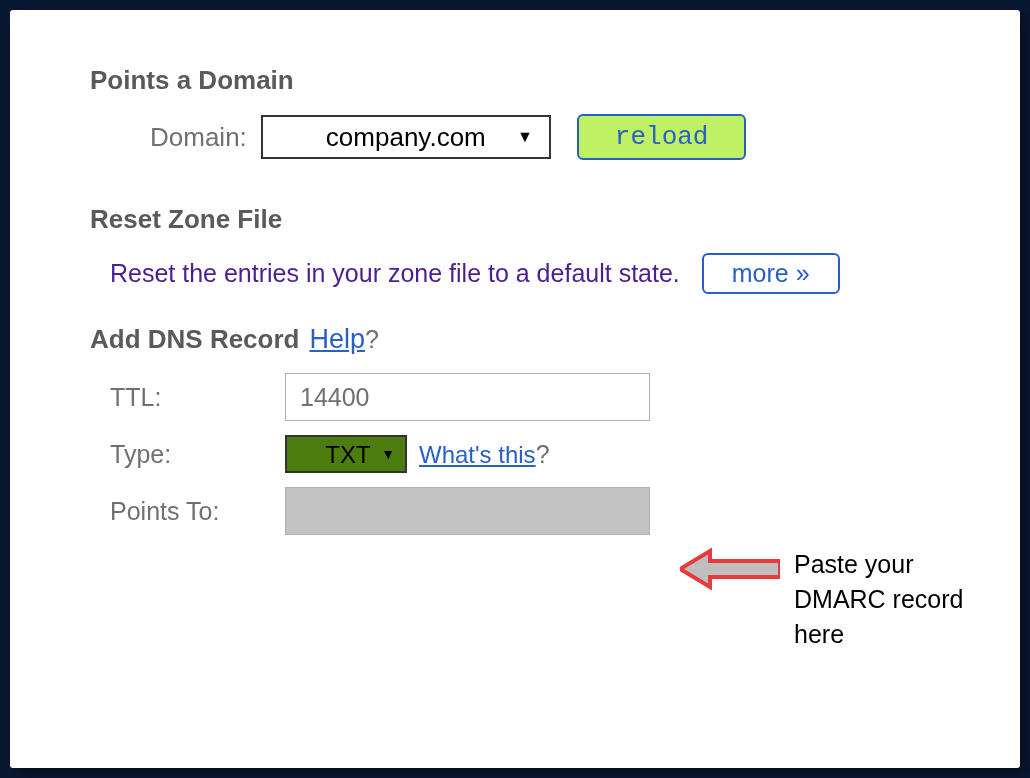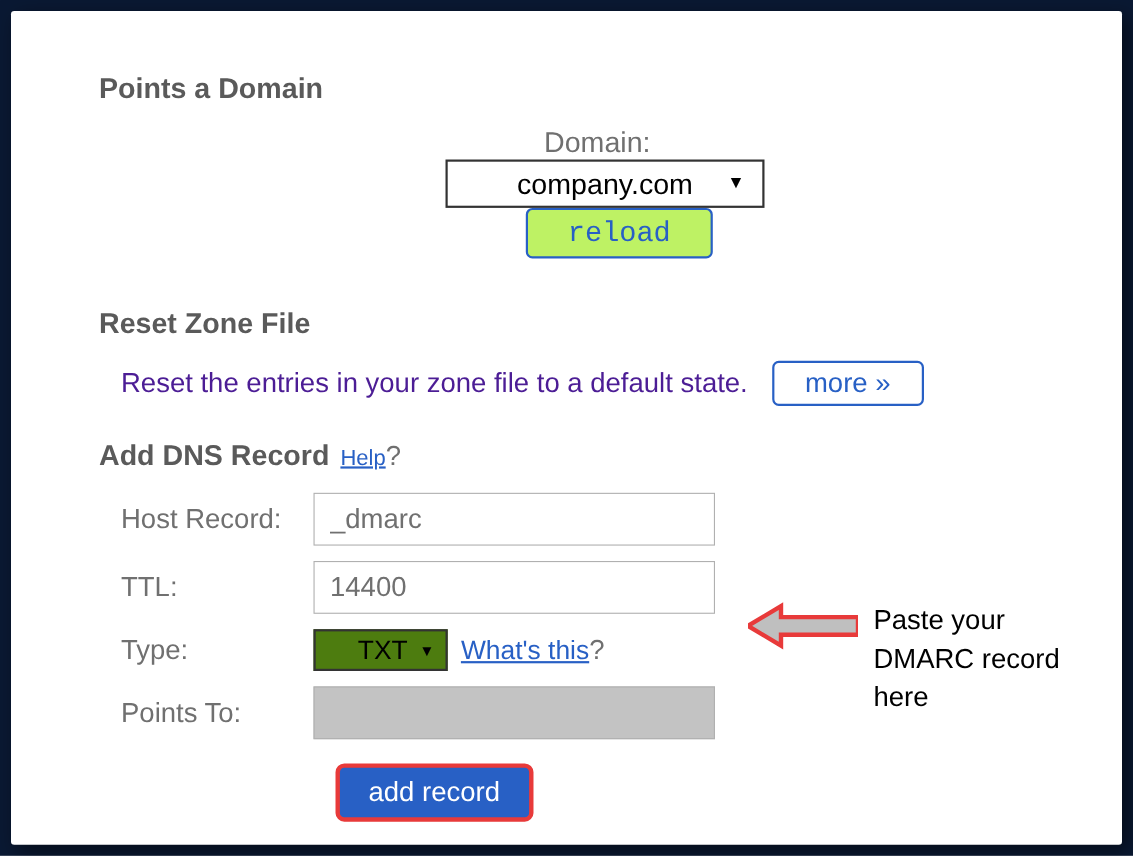--- a/index.html
+++ b/index.html
@@ -32,21 +32,20 @@
       margin-bottom: 18px;
     }
     .row {
       display: flex;
       align-items: center;
       margin-bottom: 18px;
     }
     .select-domain-row {
       margin-left: 60px;
       margin-bottom: 44px;
-      flex-direction: column;
     }
     .domain-label {
       color: #707070;
       font-size: 26px;
       margin-right: 14px;
     }
     .domain-select {
       border: 2px solid #333;
       font-size: 26px;
       padding: 3px 8px;
@@ -112,21 +111,21 @@
       align-items: baseline;
       gap: 10px;
     }
     .add-dns-heading .heading-text {
       color: #5a5a5a;
       font-size: 26px;
       font-weight: 700;
     }
     .help-link {
       color: #2860c5;
-      font-size: 20px;
+      font-size: 27px;
       text-decoration: underline;
       cursor: pointer;
     }
     .after-help {
       color: #707070;
       font-size: 25px;
     }
     .form-area {
       margin-top: 18px;
       margin-left: 20px;
@@ -251,44 +250,39 @@
 
   <div>
     <div class="add-dns-heading">
       <span class="heading-text">Add DNS Record</span>
       <span>
         <a class="help-link">Help</a><span class="after-help">?</span>
       </span>
     </div>
 
     <div class="form-area">
-      <div class="form-row">
-        <span class="form-label">Host Record:</span>
-        <input type="text" class="text-input" value="_dmarc" style="">
-      </div>
       <div class="form-row">
         <span class="form-label">TTL:</span>
         <input type="text" class="text-input" value="14400" style="">
       </div>
       <div class="form-row">
         <span class="form-label">Type:</span>
         <span class="type-select-wrap">
           <select class="type-select">
             <option>TXT</option>
           </select>
         </span>
         <span>
           <a class="whats-this">What's this</a><span class="after-help">?</span>
         </span>
       </div>
       <div class="form-row">
         <span class="form-label">Points To:</span>
         <input type="text" class="points-input" value="" style="">
       </div>
-      <button class="add-record-btn">add record</button>
     </div>
   </div>
 
   <div class="arrow-annotation">
     <svg class="arrow-svg" viewBox="0 0 100 44">
       <path d="M 0 22 L 30 4 L 30 14 L 100 14 L 100 30 L 30 30 L 30 40 Z" fill="#bfbfbf" stroke="#e83a3a" stroke-width="4" stroke-linejoin="miter"></path>
     </svg>
     <div class="annotation-text">Paste your DMARC record here</div>
   </div>
 

